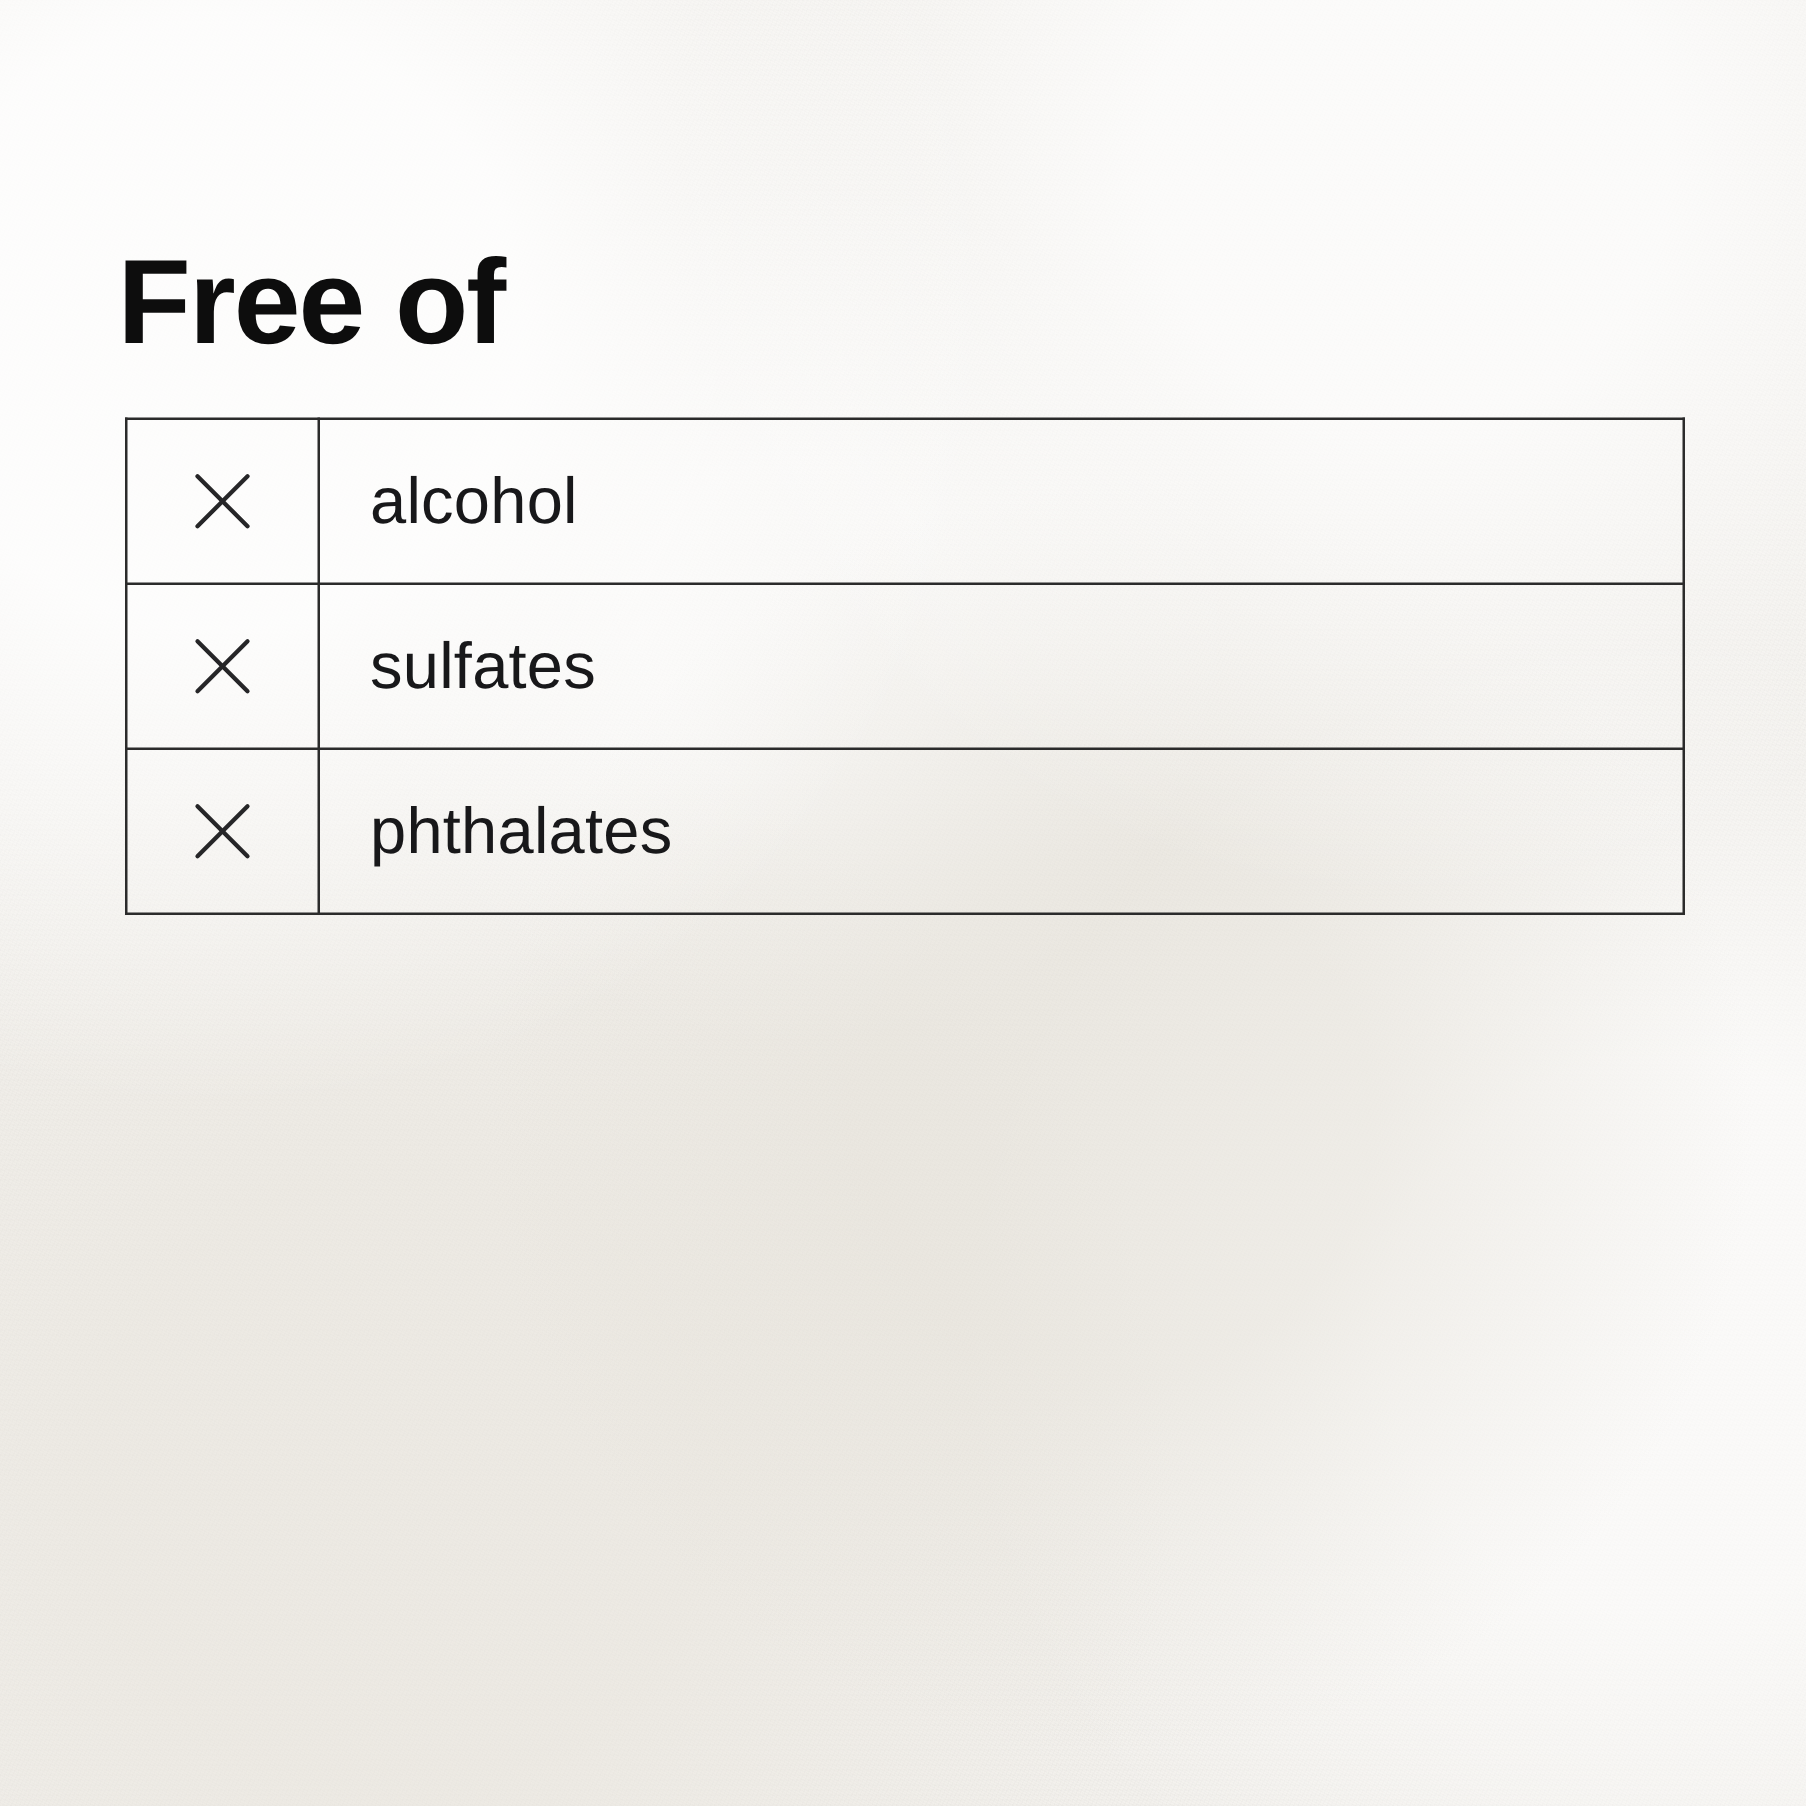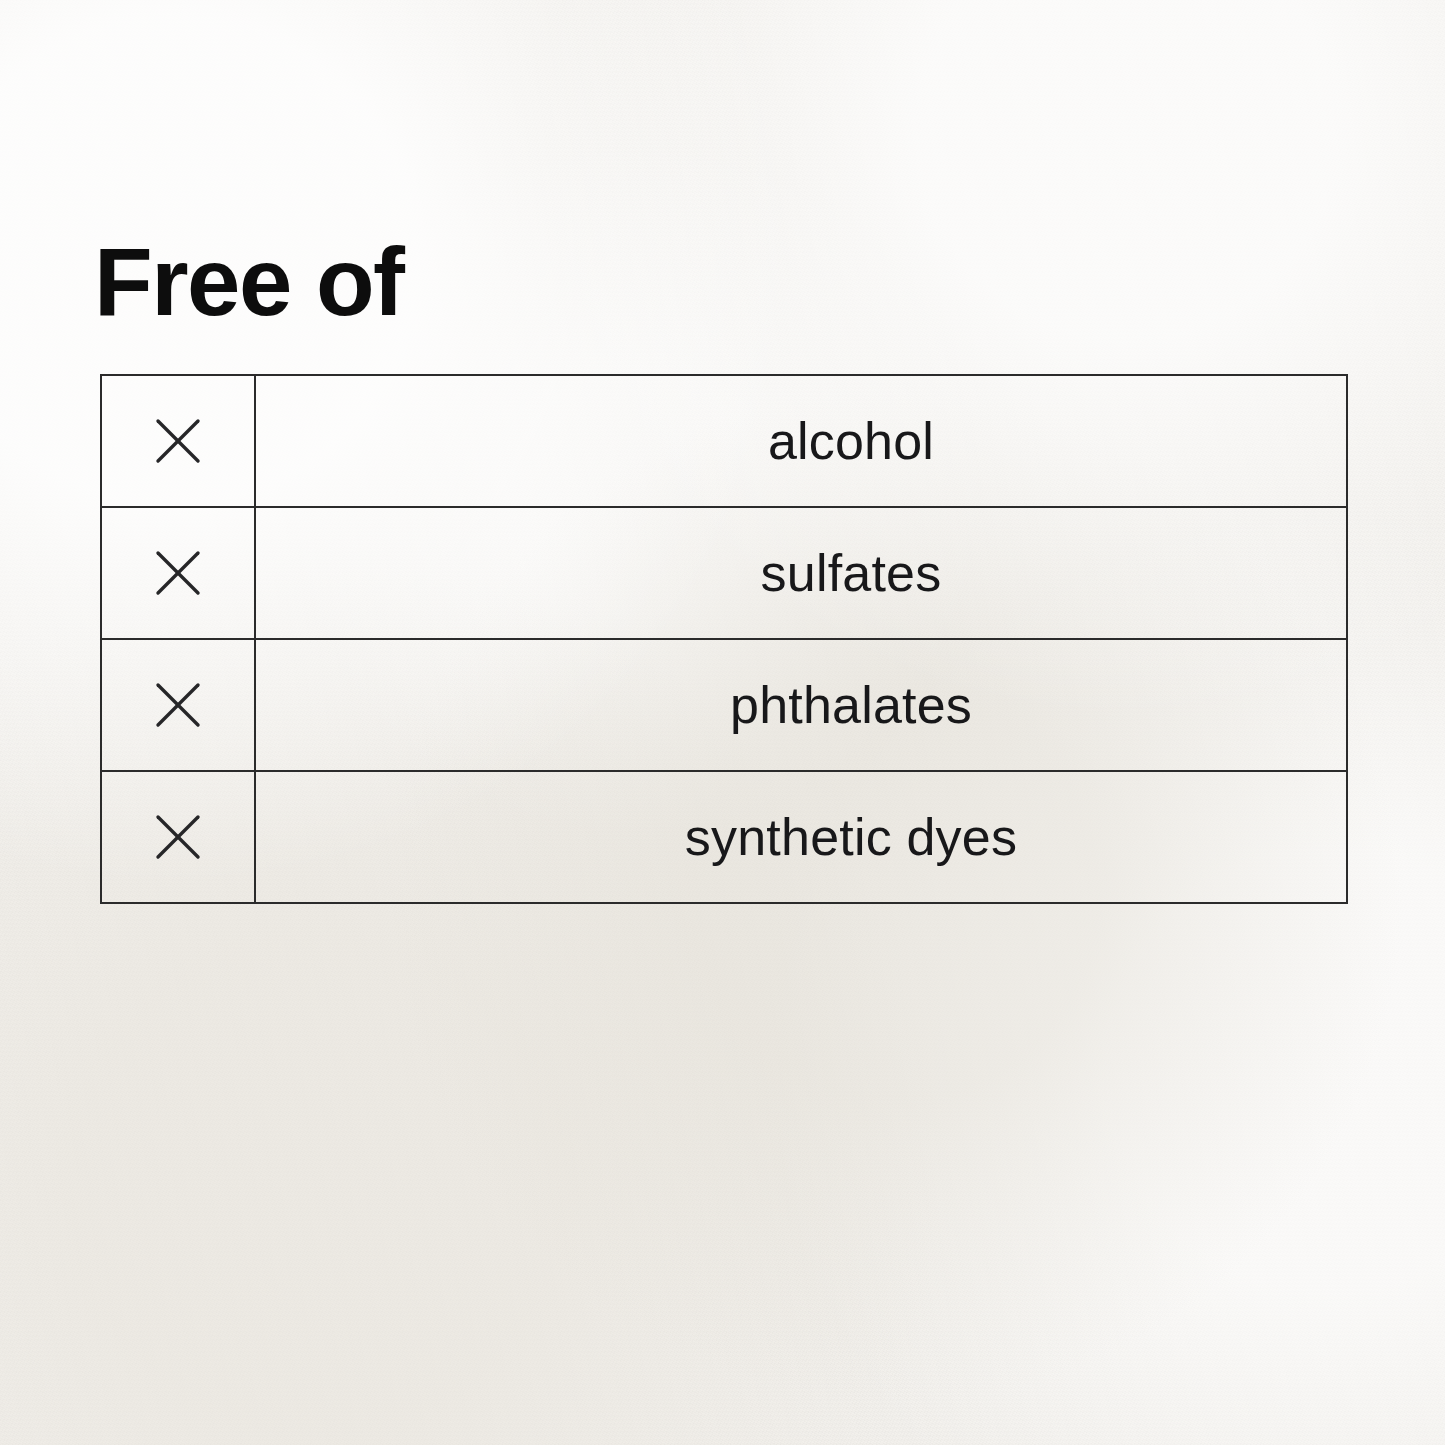--- a/index.html
+++ b/index.html
@@ -31,21 +31,20 @@
       repeating-linear-gradient(27deg, rgba(0,0,0,0.013) 0 1px, rgba(255,255,255,0.013) 1px 2px),
       repeating-linear-gradient(115deg, rgba(0,0,0,0.011) 0 1px, rgba(255,255,255,0.011) 1px 3px),
       repeating-linear-gradient(0deg, rgba(0,0,0,0.008) 0 2px, rgba(255,255,255,0.010) 2px 4px);
     z-index: 0;
   }
 
   #sheet {
     position: absolute;
     inset: 0;
     z-index: 1;
-    margin-top: 40px;
   }
 
   
   #page-title {
     position: absolute;
     left: 94px;
     top: 194px;
     font-size: 96px;
     font-weight: bold;
     letter-spacing: -1.5px;
@@ -67,22 +66,21 @@
     border: 2px solid #2b2b2b;
     padding: 0;
     height: 130px;
     vertical-align: middle;
   }
   #free-of-table td.mark-cell {
     width: 152px;
     text-align: center;
   }
   #free-of-table td.label-cell {
-    padding-left: 100px;
-    text-align: center;
+    padding-left: 40px;
   }
 
   .x-icon {
     display: inline-block;
     width: 46px;
     height: 46px;
     vertical-align: middle;
   }
   .x-icon svg {
     display: block;
@@ -149,31 +147,18 @@
             </svg>
           </span>
         </td>
         <td class="label-cell">
           <span class="item-label">phthalates</span>
         </td>
       </tr>
 
 
 
-      <tr>
-        <td class="mark-cell">
-          <span class="x-icon">
-            <svg viewBox="0 0 46 46" aria-hidden="true">
-              <line x1="3" y1="3" x2="43" y2="43" stroke="#262628" stroke-width="3.4" stroke-linecap="round"></line>
-              <line x1="43" y1="3" x2="3" y2="43" stroke="#262628" stroke-width="3.4" stroke-linecap="round"></line>
-            </svg>
-          </span>
-        </td>
-        <td class="label-cell">
-          <span class="item-label">synthetic dyes</span>
-        </td>
-      </tr>
 
 
     </tbody>
   </table>
 
 </div>
 
 </body></html>

